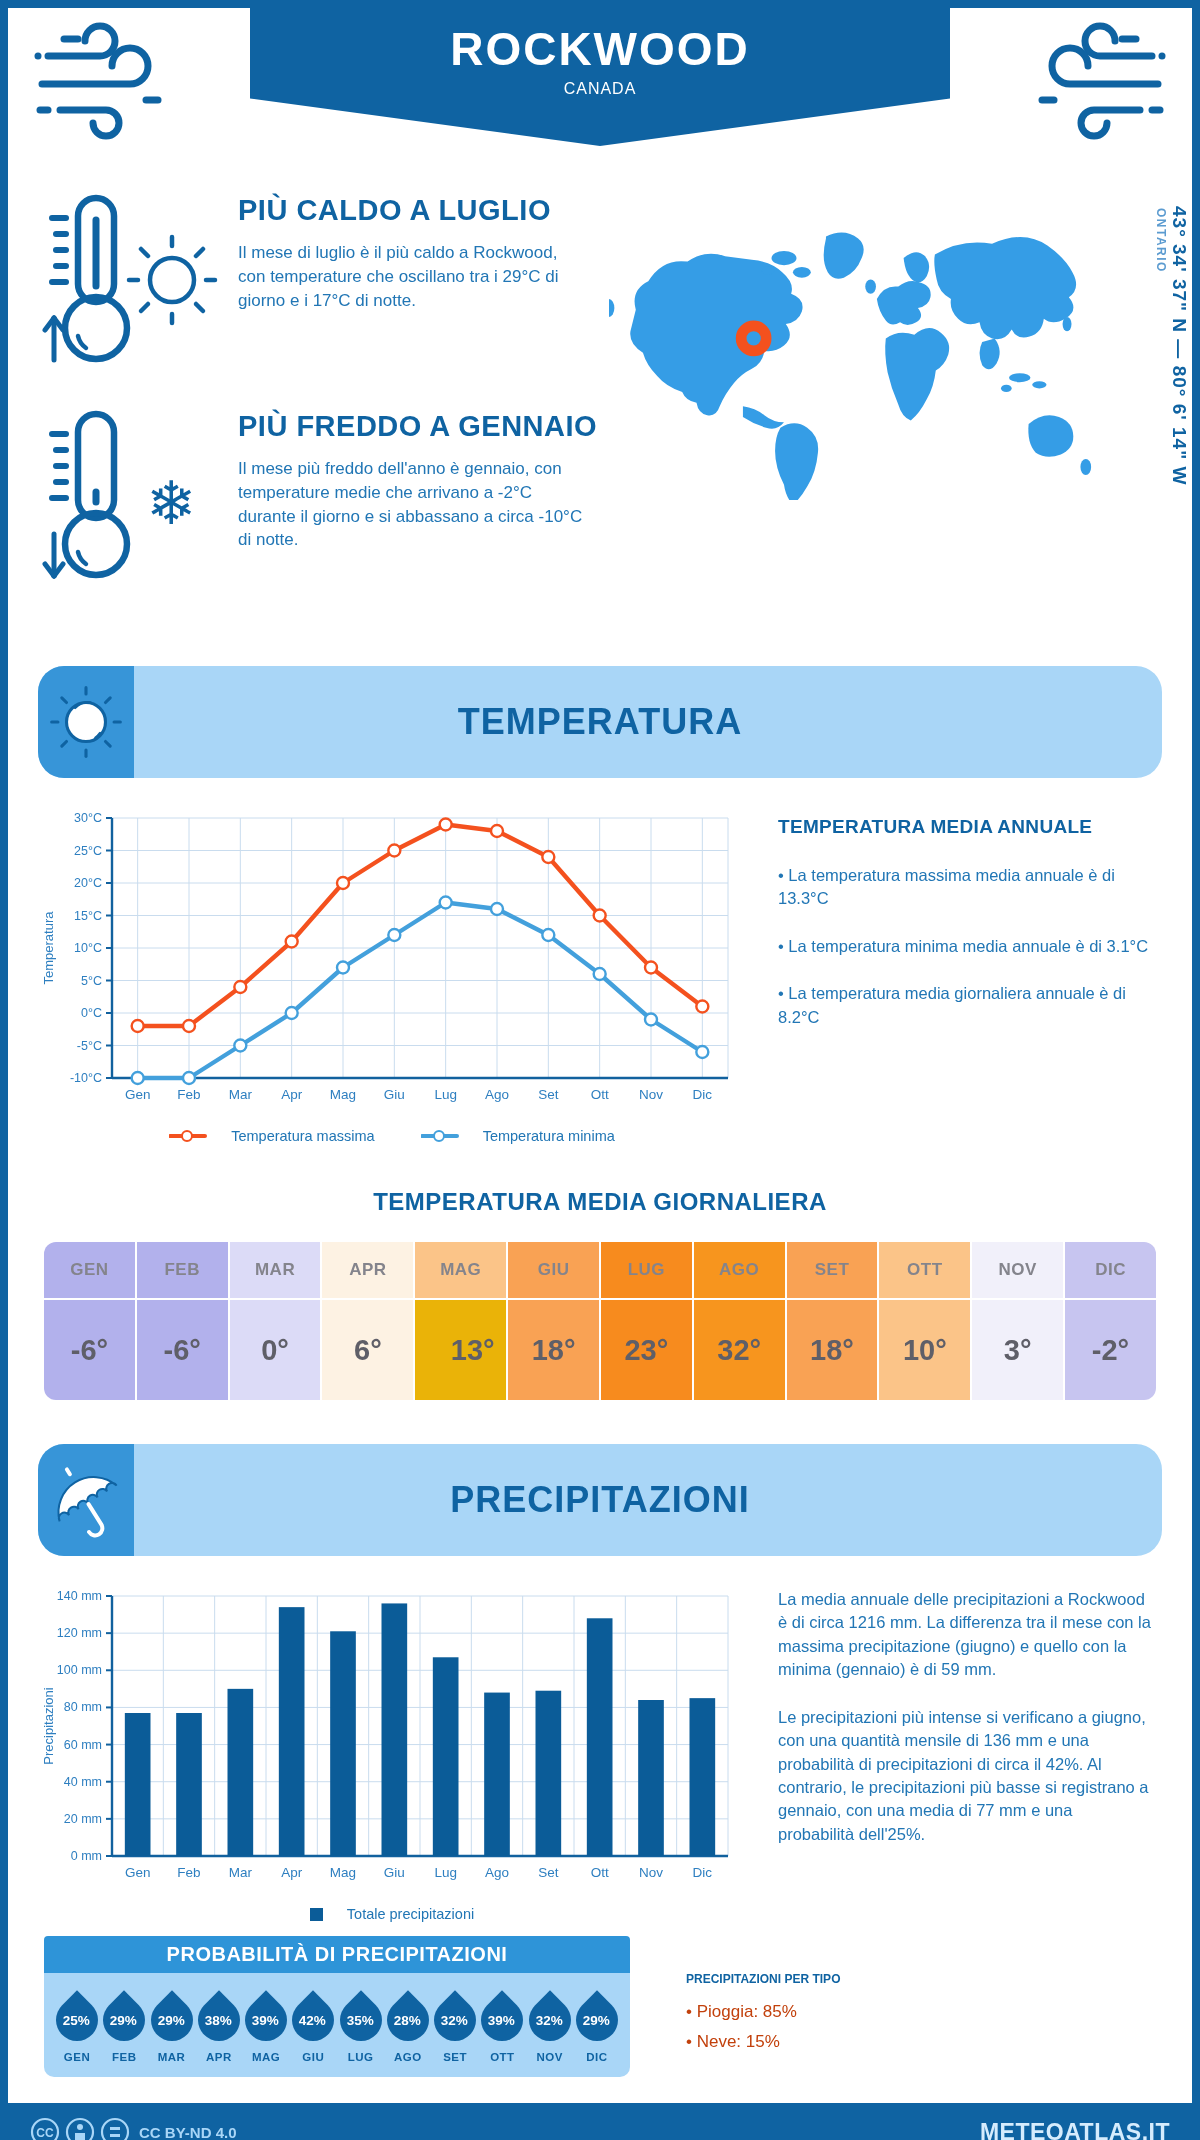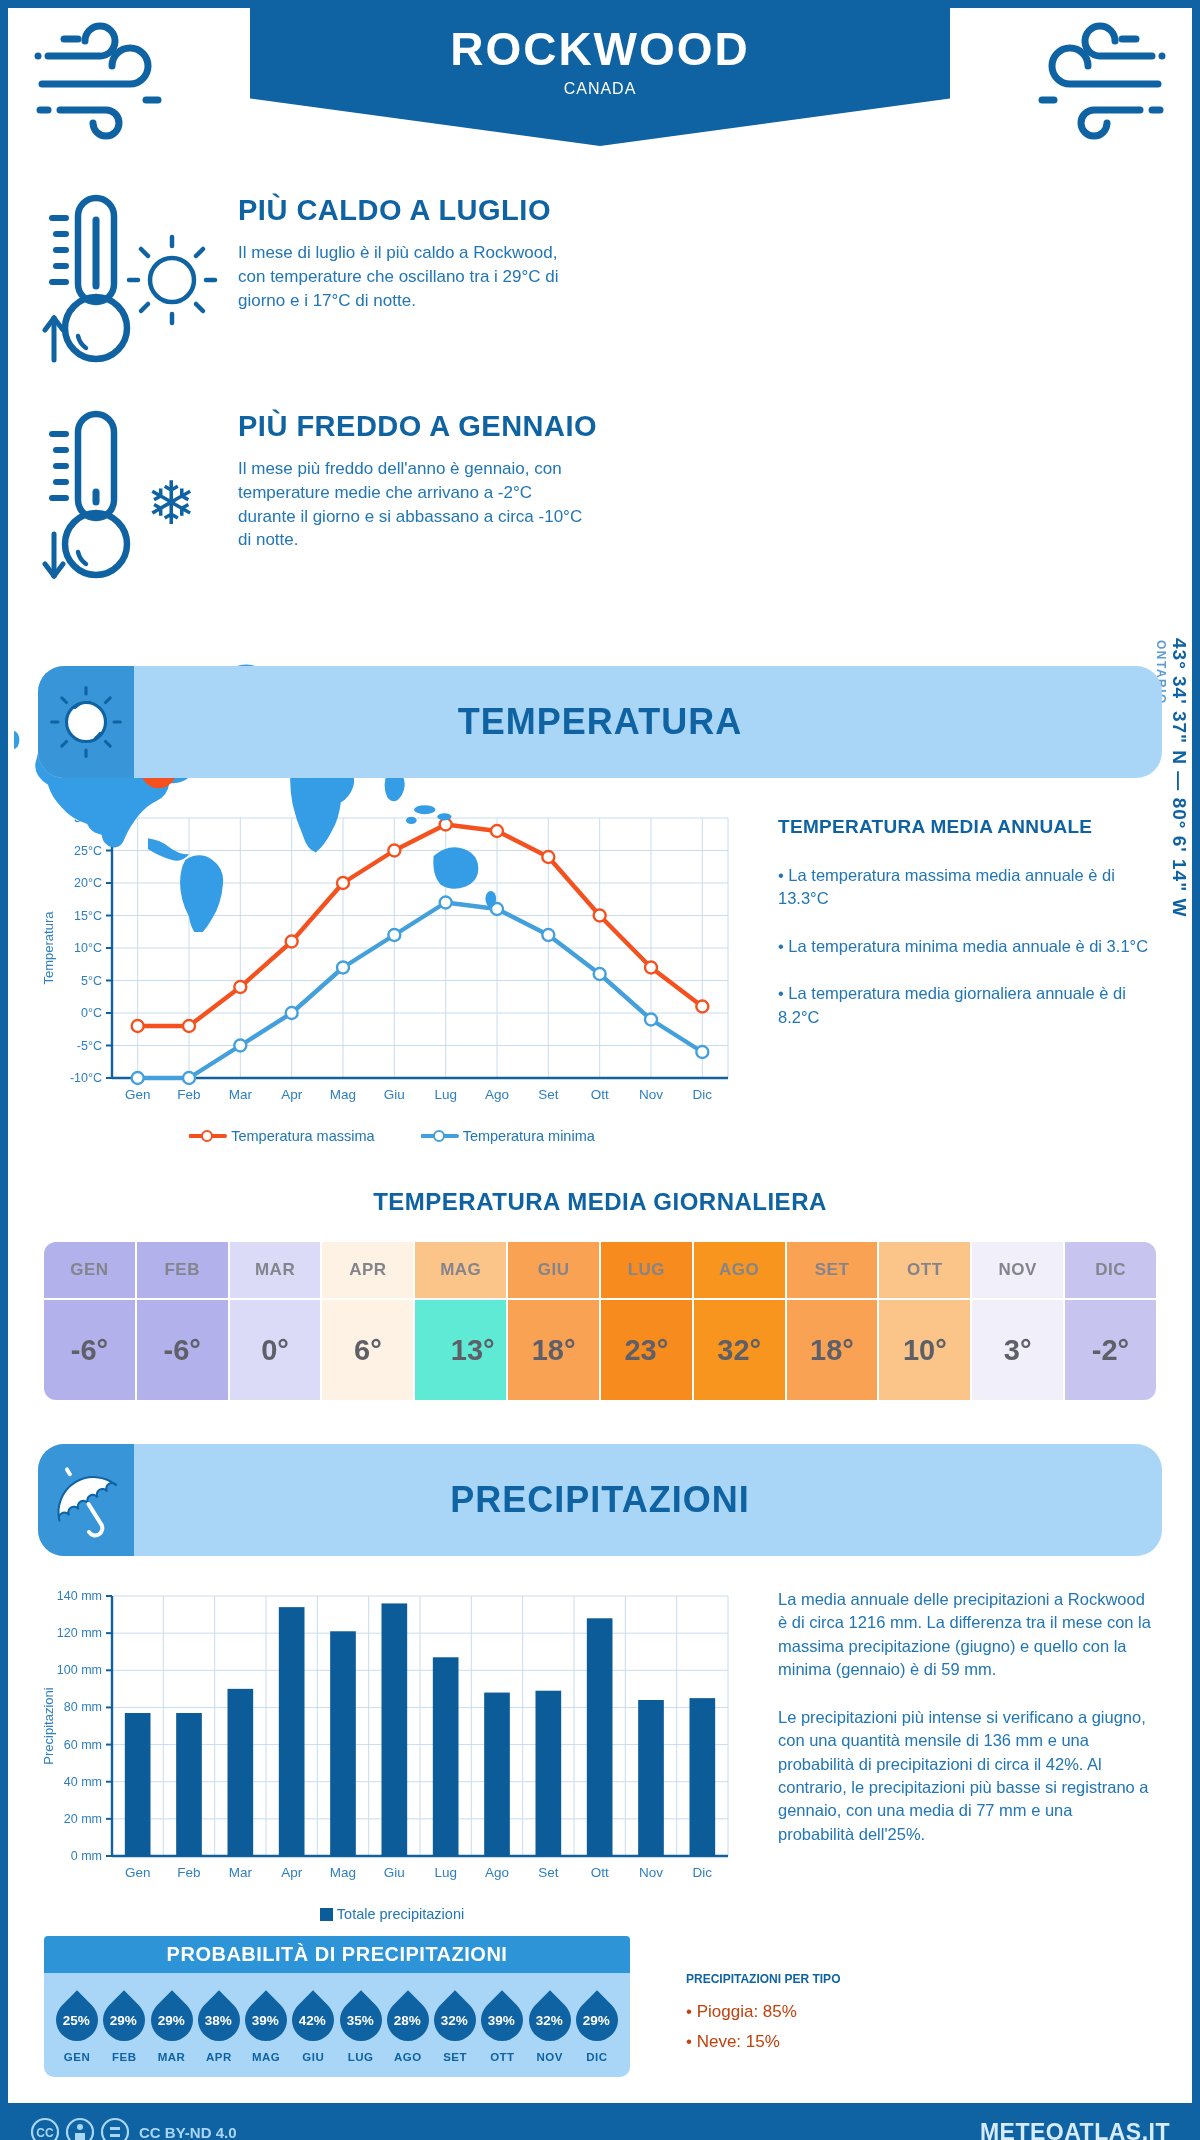--- a/index.html
+++ b/index.html
@@ -11,21 +11,21 @@
   .header{position:relative;height:152px;}
   .pentagon{position:absolute;left:50%;transform:translateX(-50%);top:-2px;width:700px;height:140px;
             background:#0f63a2;clip-path:polygon(0 0,100% 0,100% 66%,50% 100%,0 66%);
             display:flex;flex-direction:column;align-items:center;}
   .city-title{color:#fff;font-size:46px;font-weight:bold;letter-spacing:2px;margin-top:16px;}
   .city-sub{color:#fff;font-size:16px;letter-spacing:1px;margin-top:4px;}
   .wind{position:absolute;top:14px;}
   .wind.left{left:26px;}
   .wind.right{right:26px;transform:scaleX(-1);}
   
-  .records{display:flex;margin-top:30px;flex-direction:column;}
+  .records{display:flex;margin-top:30px;}
   .rec-left{width:595px;padding-left:30px;box-sizing:border-box;}
   .rec-block{display:flex;margin-bottom:34px;}
   .rec-icons{width:200px;flex:0 0 200px;position:relative;}
   .rec-texts{padding-top:4px;}
   .rec-title{color:#0f63a2;font-size:29px;font-weight:bold;margin:0 0 14px 0;letter-spacing:.5px;}
   .rec-text{color:#2176b5;font-size:17px;line-height:1.4;margin:0;max-width:350px;}
   .snow{position:absolute;left:108px;top:62px;font-size:60px;color:#0f63a2;font-family:"DejaVu Sans",sans-serif;}
   .map-wrap{position:relative;flex:1;}
   .map-svg{position:absolute;left:6px;top:10px;}
   .coords{position:absolute;right:2px;top:16px;writing-mode:vertical-rl;text-align:left;height:330px;}
@@ -34,21 +34,21 @@
   
   .s-banner{position:relative;margin:44px 30px 0 30px;height:112px;background:#a9d6f7;border-radius:26px;
             display:flex;align-items:center;justify-content:center;overflow:hidden;}
   .s-banner .sq{position:absolute;left:0;top:0;bottom:0;width:96px;background:#3795d8;
                 display:flex;align-items:center;justify-content:center;}
   .s-banner .s-title{color:#0f63a2;font-size:36px;font-weight:bold;letter-spacing:1px;}
   
   .chart-row{display:flex;margin-top:26px;}
   .chart-col{width:740px;flex:0 0 740px;padding-left:28px;box-sizing:border-box;}
   .legend{display:flex;justify-content:center;gap:46px;margin-top:8px;align-items:center;}
-  .legend .item{display:flex;align-items:center;gap:4px;color:#2176b5;font-size:14.5px;}
+  .legend .item{display:flex;align-items:center;gap:24px;color:#2176b5;font-size:14.5px;}
   .legend .sq13{width:13px;height:13px;display:inline-block;background:#0b5c98;}
   .text-col{flex:1;padding:6px 40px 0 30px;}
   .text-col h3{color:#0f63a2;font-size:19px;font-weight:bold;margin:6px 0 26px 0;letter-spacing:.3px;}
   .text-col p{color:#2176b5;font-size:16.5px;line-height:1.42;margin:0 0 24px 0;}
   
   .daily{margin-top:44px;}
   .daily-title{text-align:center;color:#0f63a2;font-size:24px;font-weight:bold;letter-spacing:.5px;margin-bottom:26px;}
   .mtable{display:flex;margin:0 36px;border-radius:12px;overflow:hidden;}
   .mcol{flex:1;display:flex;flex-direction:column;}
   .mcol + .mcol{margin-left:2px;}
@@ -352,21 +352,21 @@
         <div class="mcol">
           <div class="mhead" style="background: rgb(220, 219, 247);">MAR</div>
           <div class="mval" style="background: rgb(220, 219, 247);">0°</div>
         </div>
         <div class="mcol">
           <div class="mhead" style="background: rgb(253, 242, 227);">APR</div>
           <div class="mval" style="background: rgb(253, 242, 227);">6°</div>
         </div>
         <div class="mcol">
           <div class="mhead" style="background: rgb(251, 196, 136);">MAG</div>
-          <div class="mval" style="background: #5eead4; padding-left: 24px;">13°</div>
+          <div class="mval" style="background: #eab308; padding-left: 24px;">13°</div>
         </div>
         <div class="mcol">
           <div class="mhead" style="background: rgb(249, 162, 84);">GIU</div>
           <div class="mval" style="background: rgb(249, 162, 84);">18°</div>
         </div>
         <div class="mcol">
           <div class="mhead" style="background: rgb(247, 139, 30);">LUG</div>
           <div class="mval" style="background: rgb(247, 139, 30);">23°</div>
         </div>
         <div class="mcol">

